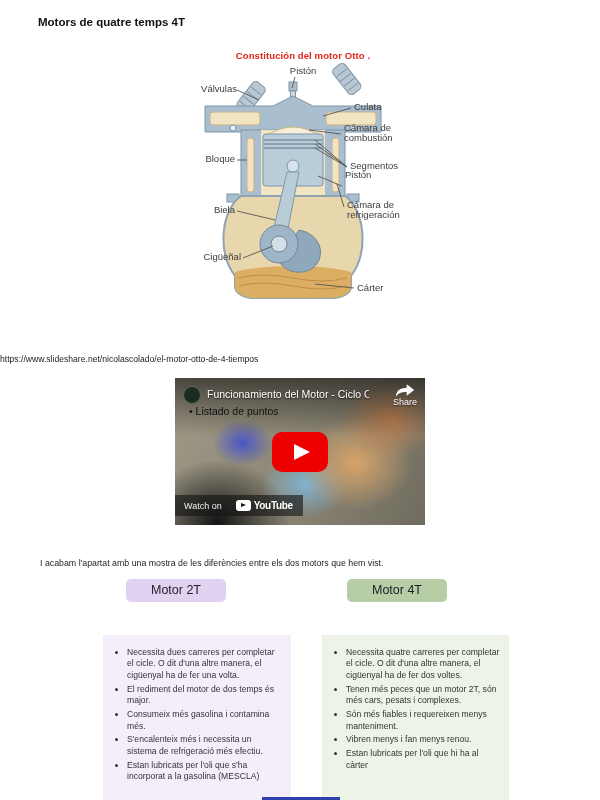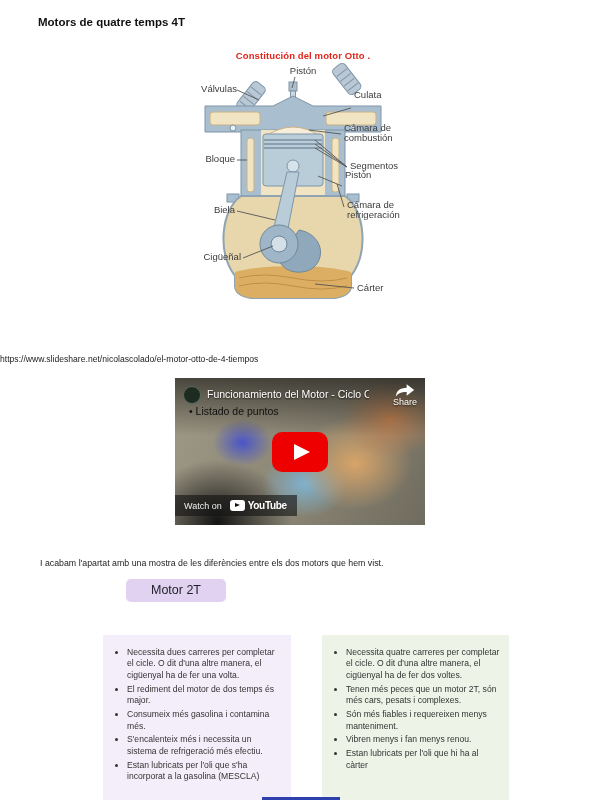--- a/index.html
+++ b/index.html
@@ -39,21 +39,21 @@
   .vid-title { position:absolute; left:32px; top:10px; right:56px; color:#fff; font-size:10.5px;
     white-space:nowrap; overflow:hidden; text-shadow:0 1px 2px rgba(0,0,0,.8); }
   .vid-bullet { position:absolute; left:14px; top:27px; color:#101010; font-size:10.5px; }
   .vid-bullet::before { content:"•  "; }
   .vid-share { position:absolute; right:8px; top:5px; display:flex; flex-direction:column; align-items:center;
     color:#fff; font-size:9px; text-shadow:0 1px 2px rgba(0,0,0,.7); cursor:pointer; }
   .play-btn { position:absolute; left:50%; top:50%; transform:translate(-50%,-50%);
     width:56px; height:40px; background:var(--play_button); border-radius:10px; cursor:pointer; }
   .play-btn::after { content:""; position:absolute; left:22px; top:12px;
     border-left:16px solid #fff; border-top:8px solid transparent; border-bottom:8px solid transparent; }
-  .watch-bar { position:absolute; left:0; bottom:9px; display:flex; align-items:center; gap:8px;
+  .watch-bar { position:absolute; left:0; bottom:9px; display:flex; align-items:center; gap:14px;
     background:rgba(20,20,20,.62); color:#eee; font-size:9px; padding:5px 10px 5px 9px; cursor:pointer;margin-top:7px; }
   .yt-logo { display:inline-flex; align-items:center; gap:3px; }
   .yt-badge { display:inline-block; position:relative; width:15px; height:11px; background:#fff; border-radius:3px; }
   .yt-badge::after { content:""; position:absolute; left:5px; top:3px;
     border-left:5px solid #111; border-top:2.5px solid transparent; border-bottom:2.5px solid transparent; }
   .yt-word { font-weight:bold; color:#fff; font-size:10px; letter-spacing:-.3px; }
 
   
   .closing { position:absolute; left:40px; top:558px; font-size:8.8px; color:#222; }
   .col-header { position:absolute; top:579px; width:100px; height:23px; border-radius:5px;
@@ -154,21 +154,21 @@
         <line x1="179" y1="140" x2="155" y2="130"></line>
         <line x1="181" y1="161" x2="174" y2="138"></line>
         <line x1="74" y1="165" x2="112" y2="174"></line>
         <line x1="80" y1="212" x2="110" y2="200"></line>
         <line x1="191" y1="242" x2="152" y2="238"></line>
       </g>
     </svg>
 
     <span class="dlbl" style="left:0;right:0;top:20px;text-align:center;">Pistón</span>
     <span class="dlbl r" style="left:16px;top:38px;width:58px;">Válvulas</span>
-    <span class="dlbl" style="left:191px;top:44px;">Culata</span>
+    <span class="dlbl" style="left:191px;top:56px;">Culata</span>
     <span class="dlbl" style="left:181px;top:77px;width:82px;">Cámara de combustión</span>
     <span class="dlbl r" style="left:18px;top:108px;width:54px;">Bloque</span>
     <span class="dlbl" style="left:187px;top:115px;">Segmentos</span>
     <span class="dlbl" style="left:182px;top:124px;">Pistón</span>
     <span class="dlbl" style="left:184px;top:154px;width:88px;">Cámara de refrigeración</span>
     <span class="dlbl r" style="left:26px;top:159px;width:46px;">Biela</span>
     <span class="dlbl r" style="left:12px;top:206px;width:66px;">Cigüeñal</span>
     <span class="dlbl" style="left:194px;top:237px;">Cárter</span>
   </div>
 
@@ -191,20 +191,21 @@
       <span class="yt-logo">
         <span class="yt-badge"></span>
         <span class="yt-word">YouTube</span>
       </span>
     </div>
   </div>
 
   <p class="closing">I acabam l'apartat amb una mostra de les diferències entre els dos motors que hem vist.</p>
 
   <div class="col-header h2t">Motor 2T</div>
+  <div class="col-header h4t">Motor 4T</div>
 
   <div class="panel p2t">
     <ul>
       <li>Necessita dues carreres per completar el cicle. O dit d'una altre manera, el cigüenyal ha de fer una volta.</li>
       <li>El rediment del motor de dos temps és major.</li>
       <li>Consumeix més gasolina i contamina més.</li>
       <li>S'encalenteix més i necessita un sistema de refrigeració més efectiu.</li>
       <li>Estan lubricats per l'oli que s'ha incorporat a la gasolina (MESCLA)</li>
     </ul>
   </div>

